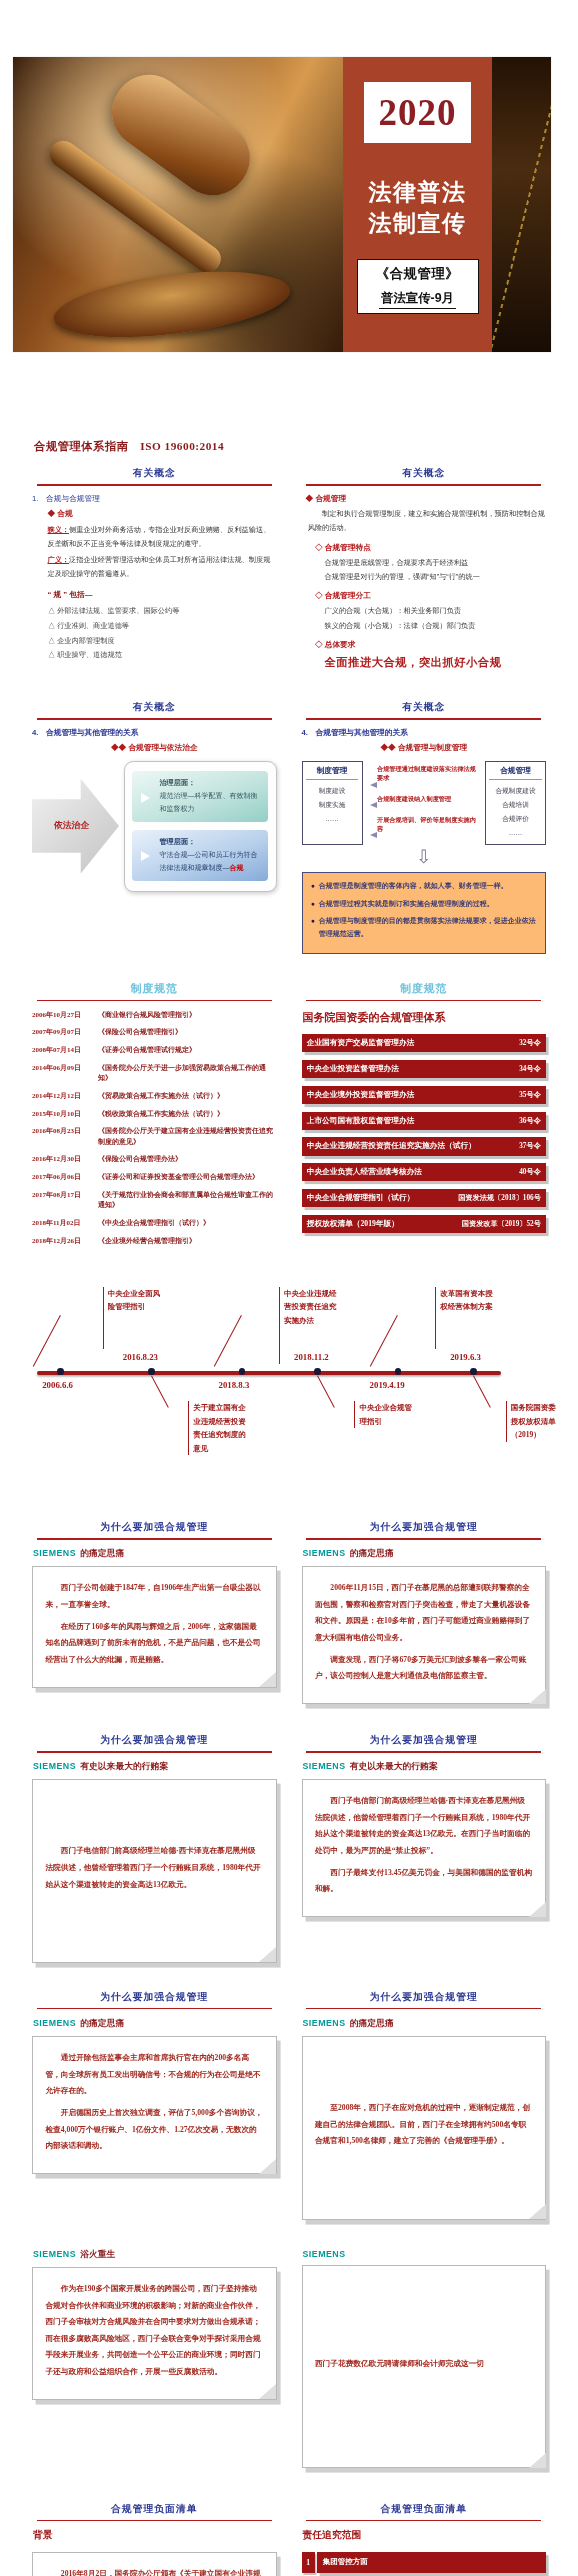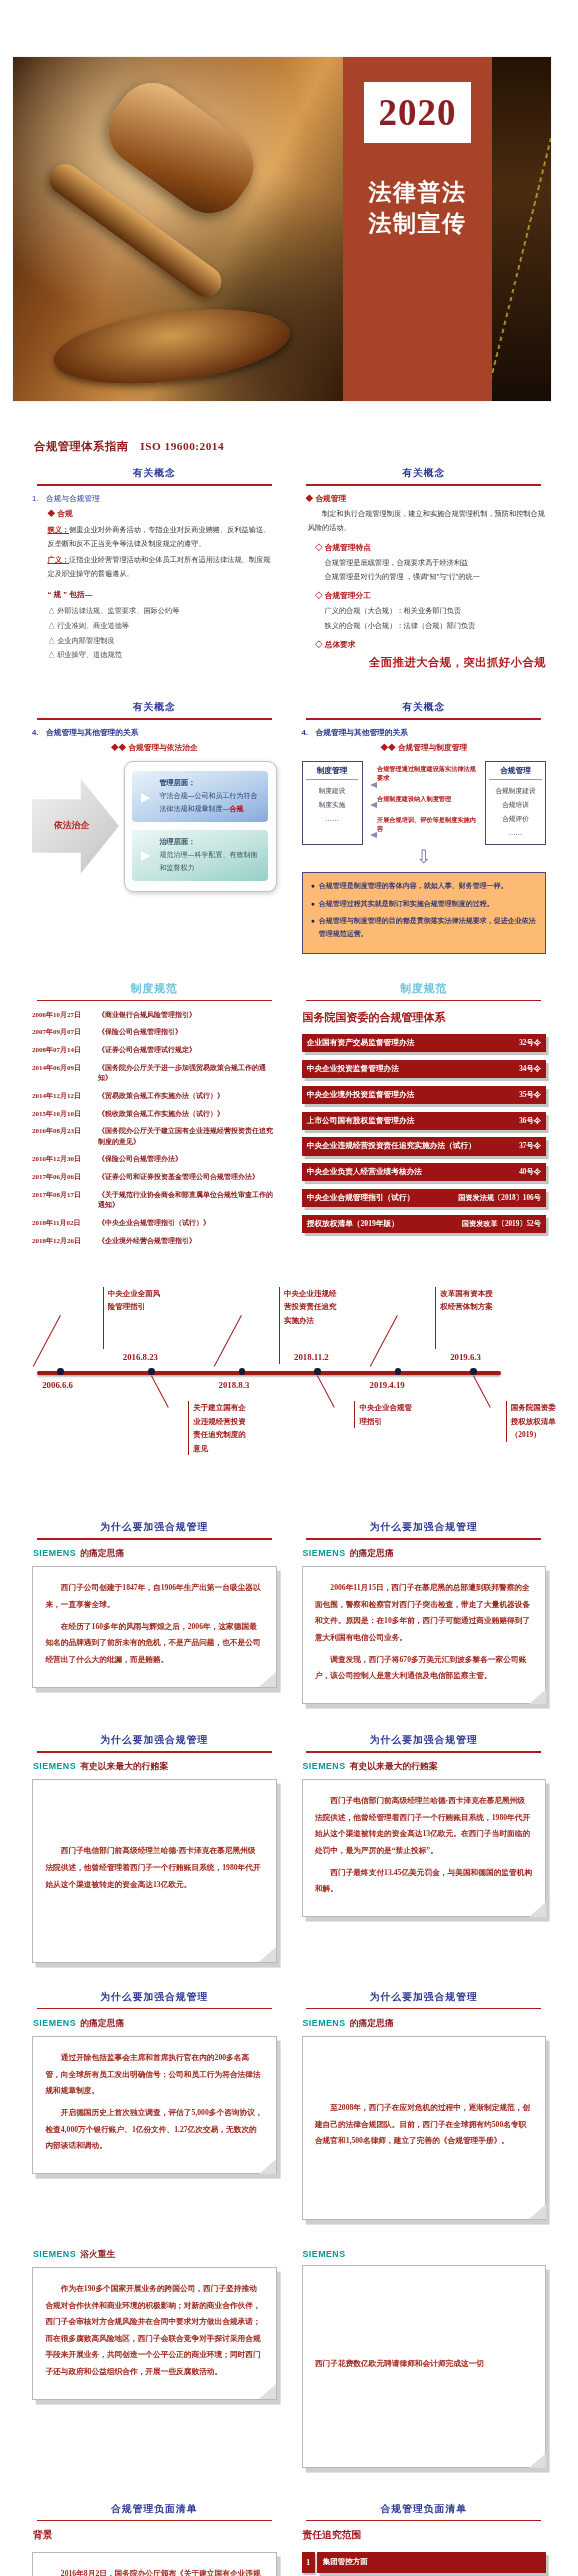--- a/index.html
+++ b/index.html
@@ -1,20 +1,20 @@
 <!DOCTYPE html>
 <html style="font-size:8.2px"><head>
 <meta charset="utf-8">
 <style>
   html,body{margin:0;padding:0;background:#ffffff;}
   body{width:578px;font-family:"Liberation Sans",sans-serif;color:#222;}
   .page{position:relative;width:578px;min-height:3268px;background:#fff;overflow:hidden;}
 
   
-  .banner{position:absolute;top:57px;left:13px;width:538px;height:344px;display:flex;box-shadow:0 0 0 0.5px #e8e8e8;}
+  .banner{position:absolute;top:57px;left:13px;width:538px;height:295px;display:flex;box-shadow:0 0 0 0.5px #e8e8e8;}
   .banner-photo{position:relative;width:330px;height:100%;overflow:hidden;
     background:
       radial-gradient(circle at 72% 78%, rgba(0,0,0,.55), transparent 42%),
       radial-gradient(circle at 38% 28%, rgba(255,226,170,.85), transparent 52%),
       linear-gradient(118deg,#331a08 0%,#8a4d1c 34%,#d79a4e 62%,#3a1d0a 100%);}
   .gavel-head{position:absolute;top:14%;left:28%;width:46%;height:25%;border-radius:36px;
     background:linear-gradient(160deg,#f2c586,#8a4a16 70%,#4a2408);transform:rotate(36deg);box-shadow:0 5.2px 12.4px rgba(0,0,0,.45);}
   .gavel-handle{position:absolute;top:46%;left:6%;width:62%;height:9%;border-radius:20.6px;
     background:linear-gradient(180deg,#e0a85e,#5a2d0a);transform:rotate(36deg);box-shadow:0 4.1px 9.3px rgba(0,0,0,.4);}
   .gavel-base{position:absolute;bottom:6%;left:12%;width:72%;height:20%;border-radius:50%;
@@ -47,21 +47,21 @@
   .gy-para{font-size:7.2px;line-height:1.95;color:#333;margin:1px 0 1px 15.5px;}
   .gy-label{color:#B01C1C;font-weight:bold;text-decoration:underline;}
   .kuo{font-weight:bold;color:#8B1A1A;font-size:7.7px;margin:9.3px 0 4.1px 15.5px;}
   .tri-list div{font-size:7.2px;color:#444;line-height:2.05;margin-left:16px;}
 
   .sub-diamond{color:#B01C1C;font-weight:bold;font-size:7.7px;text-align:center;margin:2.1px 0 7.2px;}
   .h-red{color:#B01C1C;font-weight:bold;font-size:7.7px;margin:6.2px 0 3.1px 4.1px;}
   .h-red2{color:#B01C1C;font-weight:bold;font-size:7.7px;margin:7.2px 0 3.1px 13.4px;}
   .p-ind{font-size:7.2px;line-height:1.95;color:#333;margin:0 0 2.1px 6.2px;}
   .p-ind2{font-size:7.2px;line-height:1.9;color:#333;margin:0 0 1px 23px;}
-  .big-red{font-family:"Liberation Serif",serif;color:#B01C1C;font-weight:bold;font-size:11.3px;margin:5.2px 0 0 23px;letter-spacing:0.5px;text-align:right;}
+  .big-red{font-family:"Liberation Serif",serif;color:#B01C1C;font-weight:bold;font-size:11.3px;margin:5.2px 0 0 23px;letter-spacing:0.5px;}
 
   
   .s3-wrap{display:flex;align-items:center;margin-top:4.1px;}
   .block-arrow{position:relative;width:87px;height:103px;flex:0 0 auto;
     clip-path:polygon(0 24%,56% 24%,56% 4%,100% 50%,56% 96%,56% 76%,0 76%);
     background:linear-gradient(135deg,#f2f2f2,#c2c2c2);}
   .block-arrow span{position:absolute;left:22px;top:44%;font-family:"Liberation Serif",serif;font-weight:bold;color:#B01C1C;font-size:8.8px;}
   .round-panel{flex:1;border:0.5px solid #c2c2c2;border-radius:9.3px;background:#fefefe;box-shadow:1px 1.5px 4.1px rgba(0,0,0,.18);padding:7.2px;margin-left:5.2px;}
   .grad-box{position:relative;border-radius:4.1px;padding:7.2px 7.2px 7.2px 27px;margin:2.1px 0;}
   .grad-box + .grad-box{margin-top:7.2px;}
@@ -141,20 +141,24 @@
       <div class="gavel-base"></div>
     </div>
     <div class="banner-red">
       <div class="year-box">
         <span>2020</span>
       </div>
       <div class="banner-title">
         <div>法律普法</div>
         <div>法制宣传</div>
       </div>
+      <div class="badge">
+        <div class="badge-l1">《合规管理》</div>
+        <div class="badge-l2">普法宣传-9月</div>
+      </div>
     </div>
     <div class="banner-strip">
       <div class="chain"></div>
     </div>
   </div>
 
   <div class="content">
     <div class="grid">
 
       <div class="iso-title">合规管理体系指南　ISO 19600:2014</div>
@@ -193,27 +197,27 @@
       <div class="slide" style="min-height:209px">
         <div class="slide-title">有关概念</div>
         <div class="red-rule"></div>
         <div class="item-num" style="font-weight:bold">4.　合规管理与其他管理的关系</div>
         <div class="sub-diamond">◆◆ 合规管理与依法治企</div>
         <div class="s3-wrap">
           <div class="block-arrow">
             <span>依法治企</span>
           </div>
           <div class="round-panel">
+            <div class="grad-box gb1">
+              <div class="gb-t">治理层面：</div>
+              <div class="gb-x">规范治理—科学配置、有效制衡和监督权力</div>
+            </div>
             <div class="grad-box gb2">
               <div class="gb-t">管理层面：</div>
               <div class="gb-x"><span>守法合规—公司和员工行为符合法律法规和规章制度—</span><span class="gb-em">合规</span></div>
-            </div>
-            <div class="grad-box gb1">
-              <div class="gb-t">治理层面：</div>
-              <div class="gb-x">规范治理—科学配置、有效制衡和监督权力</div>
             </div>
           </div>
         </div>
       </div>
 
       <div class="slide" style="min-height:209px">
         <div class="slide-title">有关概念</div>
         <div class="red-rule"></div>
         <div class="item-num" style="font-weight:bold">4.　合规管理与其他管理的关系</div>
         <div class="sub-diamond">◆◆ 合规管理与制度管理</div>
@@ -416,21 +420,21 @@
           <p>西门子电信部门前高级经理兰哈德·西卡泽克在慕尼黑州级法院供述，他曾经管理着西门子一个行贿账目系统，1980年代开始从这个渠道被转走的资金高达13亿欧元。在西门子当时面临的处罚中，最为严厉的是“禁止投标”。</p>
           <p>西门子最终支付13.45亿美元罚金，与美国和德国的监管机构和解。</p>
         </div>
       </div>
 
       <div class="slide" style="min-height:196px">
         <div class="slide-title">为什么要加强合规管理</div>
         <div class="red-rule"></div>
         <div class="brand-line"><span class="brand">SIEMENS</span><span class="brand-sub">的痛定思痛</span></div>
         <div class="note">
-          <p>通过开除包括监事会主席和首席执行官在内的200多名高管，向全球所有员工发出明确信号：公司和员工行为符合法律法规和规章制度。</p>
+          <p>通过开除包括监事会主席和首席执行官在内的200多名高管，向全球所有员工发出明确信号：不合规的行为在公司是绝不允许存在的。</p>
           <p>开启德国历史上首次独立调查，评估了5,000多个咨询协议，检查4,000万个银行账户、1亿份文件、1.27亿次交易，无数次的内部谈话和调动。</p>
         </div>
       </div>
 
       <div class="slide" style="min-height:196px">
         <div class="slide-title">为什么要加强合规管理</div>
         <div class="red-rule"></div>
         <div class="brand-line"><span class="brand">SIEMENS</span><span class="brand-sub">的痛定思痛</span></div>
         <div class="note note-tall">
           <p>至2008年，西门子在应对危机的过程中，逐渐制定规范，创建自己的法律合规团队。目前，西门子在全球拥有约500名专职合规官和1,500名律师，建立了完善的《合规管理手册》。</p>

